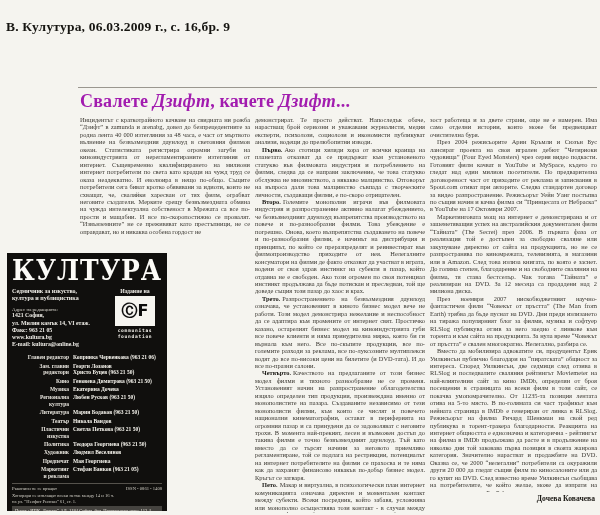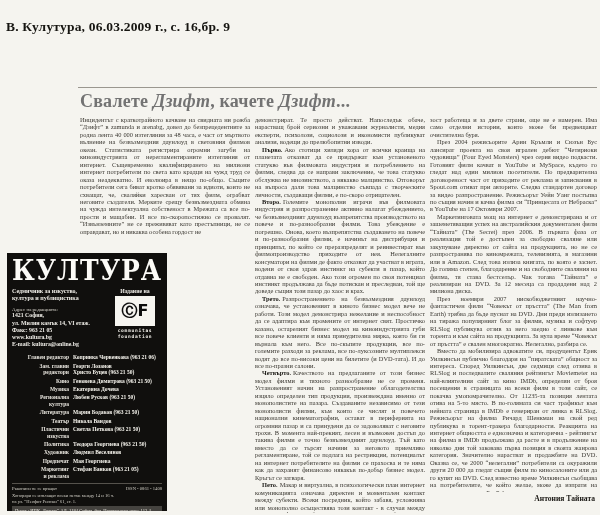--- a/index.html
+++ b/index.html
@@ -7,21 +7,21 @@
   body { background:#f5f4ef; font-family:"Liberation Serif","DejaVu Serif",serif;
          color:#3b3832; position:relative; overflow:hidden; }
 
   .page-header { position:absolute; left:6px; top:19px; font-size:13.5px;
                  font-weight:bold; color:#161511; letter-spacing:.2px; }
 
   .article-rule { position:absolute; left:78px; top:87px; width:519px; height:1px;
                   background:#9a978f; }
 
   .article-title { position:absolute; left:80px; top:91px; font-size:18px;
-                   font-weight:bold; color:#737373; letter-spacing:.2px; white-space:nowrap; }
+                   font-weight:bold; color:#a21caf; letter-spacing:.2px; white-space:nowrap; }
   .article-title .it { font-style:italic; }
 
   .subtitle { font-weight:bold; font-style:italic; font-size:7.6px; line-height:8.5px;
               margin-bottom:3px; color:#24221e; white-space:pre-line; text-align:left; }
 
   .col { position:absolute; text-align:justify; font-size:6.4px; line-height:7.45px; }
   .col p { text-indent:7px; }
   .col p.cont { text-indent:0; }
   .col .lead { font-weight:bold; color:#1a1814; margin-right:2px; }
 
@@ -87,21 +87,21 @@
 
 <div class="col" id="col3">
   <div class="p-wrap">
     <p class="cont">зост работеща и за двете страни, още не е намерен. Има само отделни истории, които може би предвещават очистителна буря.</p>
     <p>През 2004 режисьорите Арин Кръмли и Сюзън Бус лансират проекта на своя игрален дебют “Четириоки чудовища” (Four Eyed Monsters) чрез серия видео подкасти. Готовият филм качват в YouTube и MySpace, където го гледат над един милион посетители. По предварителна договореност част от приходите от реклама и записвания в Spout.com отиват при авторите. Следва стандартен договор за видео разпространение. Режисьорът Уейн Уанг постъпва по същия начин и качва филма си “Принцесата от Небраска” в YouTube на 17 Октомври 2007.</p>
     <p>Маркетинговата мощ на интернет е демонстрирана и от зашеметяващия успех на австралийския документален филм “Тайната” (The Secret) през 2006. В първата фаза от реализация той е достъпен за свободно сваляне или закупуване директно от сайта на продукцията, но не се разпространява по киномрежата, телевизията, в магазини или в Amazon. След това излиза книгата, по която е заснет. До голяма степен, благодарение и на свободните сваляния на филма, тя става бестселър. Чак тогава “Тайната” е реализиран на DVD. За 12 месеца са продадени над 2 милиона диска.</p>
     <p>През ноември 2007 нискобюджетният научно-фантастичен филм “Човекът от пръстта” (The Man from Earth) трябва да бъде пуснат на DVD. Дни преди излизането на тиража популярният блог за филми, музика и софтуер RLSlog публикува отзив за него заедно с линкове към торента и към сайта на продукцията. За нула време “Човекът от пръстта” е свален многократно. Нелегално, разбира се.</p>
     <p>Вместо да мобилизира адвокатите си, продуцентът Ерик Уилкинсън публично благодари на “пиратската” общност за интереса. Според Уилкинсън, две седмици след отзива в RLSlog и последвалите сваляния рейтингът Moviemeter на най-влиятелния сайт за кино IMDb, определян от броя посещения в страницата на всеки филм в този сайт, се покачва умопомрачително. От 11235-та позиция лентата отива на 5-то място. В по-голямата си част трафикът към нейната страница в IMDb е генериран от линка в RLSlog. Режисьорът на филма Ричард Шенкман на свой ред публикува в торент-тракера благодарности. Реакцията на интернет общността е еднозначна и категорична - рейтингът на филма в IMDb продължава да расте и в продължение на няколко дни той заковава първа позиция в своята жанрова категория. Значително нарастват и продажбите на DVD. Оказва се, че 2000 “нелегални” потребители са окуражили други 20 000 да гледат същия филм по киносалоните или да го купят на DVD. След известно време Уилкинсън съобщава на потребителите, че който желае, може да изпрати на продукцията чрез PayPal сума по свое усмотрение за безплатното сваляне. Голяма част от “пиратите” отговарят на призива.</p>
 
   </div>
-  <div class="author">Антония Тайната</div>
+  <div class="author">Дочева Ковачева</div>
 </div>
 
 <div class="masthead">
   <div class="mh-logo">КУЛТУРА</div>
   <div class="mh-body">
     <div class="mh-top">
       <div>
         <div class="mh-tagline">Седмичник за изкуство,
 култура и публицистика</div>
         <div class="addr-label">Адрес на редакцията:</div>

